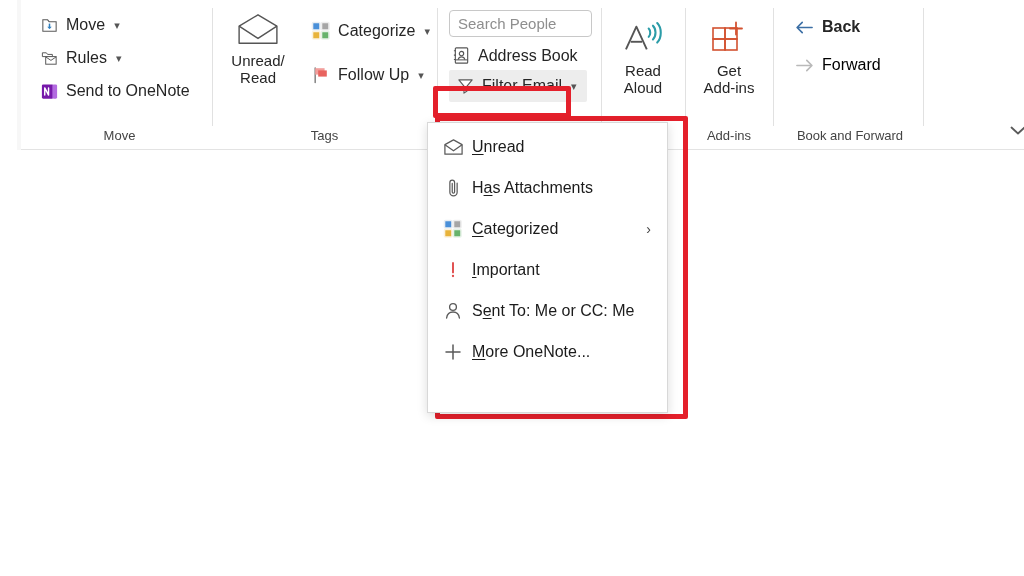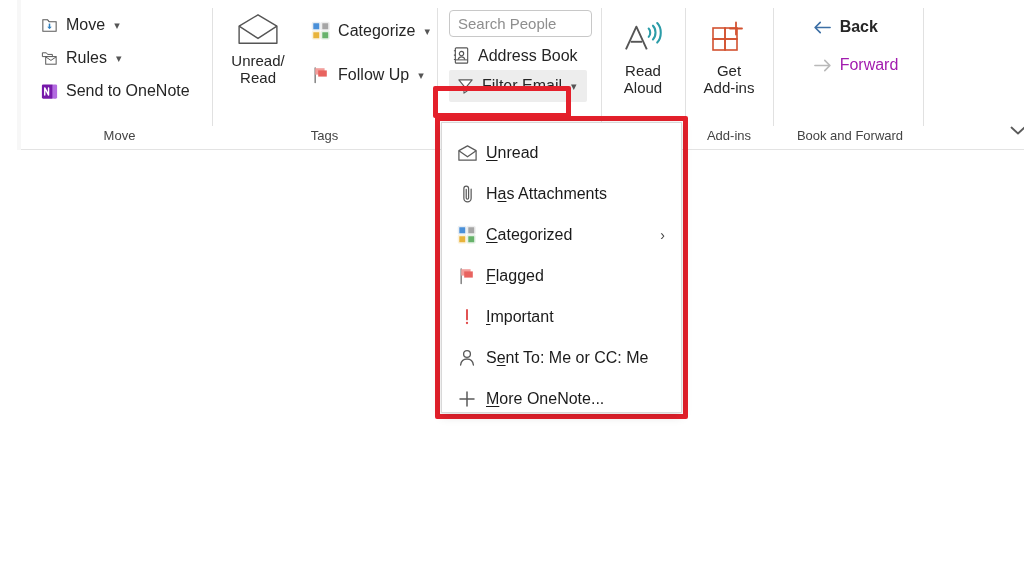--- a/index.html
+++ b/index.html
@@ -76,24 +76,24 @@
     width: 138px;
   }
 
   
   .redbox { position: absolute; border: 5px solid #e4202b; border-radius: 2px; pointer-events: none; }
   #redbox-filter { left: 433px; top: 86px; width: 138px; height: 32px; }
   #redbox-menu   { left: 435px; top: 116px; width: 253px; height: 303px; }
 
   
   .menu {
-    position: absolute; left: 441px; top: 122px; width: 241px; height: 291px;
+    position: absolute; left: 427px; top: 122px; width: 241px; height: 291px;
     background: #ffffff; border: 1px solid #d8d8d8;
     box-shadow: 0 3px 10px rgba(0,0,0,.14);
-    padding: 9px 0; z-index: 5;
+    padding: 3px 0; z-index: 5;
   }
   .mi {
     display: flex; align-items: center; height: 41px;
     padding: 0 10px 0 12px; cursor: default; position: relative;
   }
   .mi .mico { width: 26px; display: flex; align-items: center; justify-content: center; flex: none; }
   .mi .mtxt { font-size: 16px; color: #1b1b1b; margin-left: 6px; white-space: nowrap; }
   .mi .mtxt u { text-decoration: underline; text-underline-offset: 2px; }
   .mi .submenu-arrow {
     position: absolute; right: 16px; font-size: 14px; color: #444; line-height: 1;
@@ -275,31 +275,31 @@
             <span class="ltxt">
               <span>Get</span><br>
               <span>Add-ins</span>
             </span>
           </div>
         </div>
         <div class="group-label">Add-ins</div>
       </div>
 
       <div class="group" style="width:150px;">
-        <div class="group-body" style="width:100%; padding-left:14px;justify-content:center;">
+        <div class="group-body" style="width:100%; padding-left:14px;">
           <div class="btncol" style="gap:8px; padding-top:6px;">
             <div class="sbtn">
               <span class="ico">
                 <svg width="21" height="19" viewBox="0 0 22 20">
                   <path d="M19 10H3.5M8.6 4.6 3.2 10l5.4 5.4" fill="none" stroke="#3C6FA5" stroke-width="1.7" stroke-linecap="round" stroke-linejoin="round"></path>
                 </svg>
               </span>
               <span class="lbl" style="font-weight:bold;">Back</span>
             </div>
-            <div class="sbtn" style="color:#a21caf;">
+            <div class="sbtn" style="color:#000000;">
               <span class="ico">
                 <svg width="21" height="19" viewBox="0 0 22 20">
                   <path d="M3 10h15.5M13.4 4.6 18.8 10l-5.4 5.4" fill="none" stroke="#b9b9b9" stroke-width="1.7" stroke-linecap="round" stroke-linejoin="round"></path>
                 </svg>
               </span>
               <span class="lbl">Forward</span>
             </div>
           </div>
         </div>
         <div class="group-label" style="padding-left:4px;">Book and Forward</div>
@@ -349,30 +349,20 @@
           <rect x="1.5" y="1.5" width="7.5" height="7.5" rx="1" fill="#4A90D9" stroke="#e9eef3" stroke-width="1.6"></rect>
           <rect x="10.5" y="1.5" width="7.5" height="7.5" rx="1" fill="#A6A6A6" stroke="#eeeeee" stroke-width="1.6"></rect>
           <rect x="1.5" y="10.5" width="7.5" height="7.5" rx="1" fill="#E8B33A" stroke="#fbf2de" stroke-width="1.6"></rect>
           <rect x="10.5" y="10.5" width="7.5" height="7.5" rx="1" fill="#67B36B" stroke="#e7f2e8" stroke-width="1.6"></rect>
         </svg>
       </span>
       <span class="mtxt"><u>C</u><span>ategorized</span></span>
       <span class="submenu-arrow">›</span>
     </div>
 
-    <div class="mi">
-      <span class="mico">
-        <svg width="20" height="20" viewBox="0 0 20 20">
-          <path d="M4.2 3v14.5" stroke="#8a8a8a" stroke-width="1.6" stroke-linecap="round"></path>
-          <path d="M4.2 3.2h9.4v6.4H4.2z" fill="#F29E9B"></path>
-          <path d="M7.2 5.4h8.6v6.2H7.2z" fill="#E8635F"></path>
-        </svg>
-      </span>
-      <span class="mtxt"><u>F</u><span>lagged</span></span>
-    </div>
 
     <div class="mi">
       <span class="mico">
         <svg width="16" height="20" viewBox="0 0 16 20">
           <path d="M8 3v9.4" stroke="#E04A4A" stroke-width="1.9" stroke-linecap="round"></path>
           <circle cx="8" cy="16" r="1.15" fill="#E04A4A"></circle>
         </svg>
       </span>
       <span class="mtxt"><u>I</u><span>mportant</span></span>
     </div>

